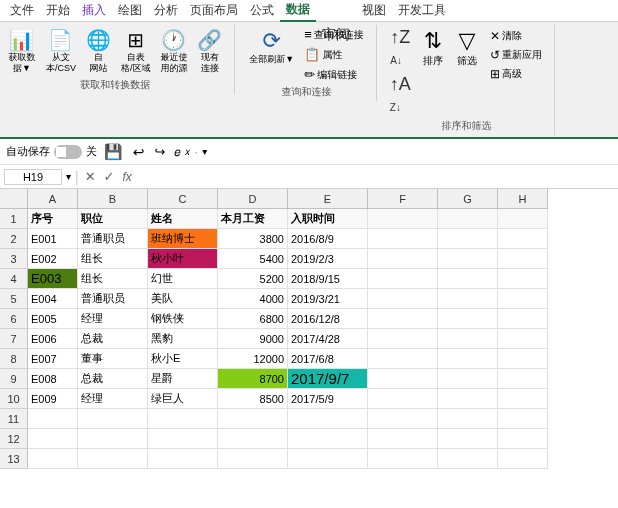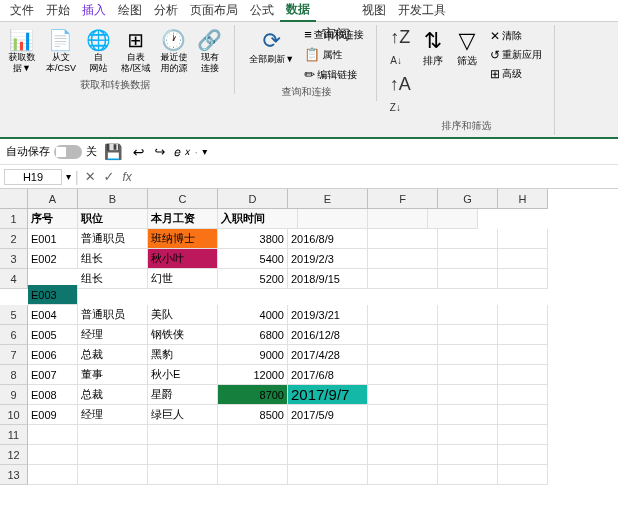--- a/index.html
+++ b/index.html
@@ -149,20 +149,21 @@
     <div style="width:70px;min-width:70px;height:20px;background:#f0f0f0;border-right:1px solid #c0c0c0;border-bottom:1px solid #c0c0c0;display:flex;align-items:center;justify-content:center;font-size:11px;color:#333;">F</div>
     <div style="width:60px;min-width:60px;height:20px;background:#f0f0f0;border-right:1px solid #c0c0c0;border-bottom:1px solid #c0c0c0;display:flex;align-items:center;justify-content:center;font-size:11px;color:#333;">G</div>
     <div style="width:50px;min-width:50px;height:20px;background:#f0f0f0;border-right:1px solid #c0c0c0;border-bottom:1px solid #c0c0c0;display:flex;align-items:center;justify-content:center;font-size:11px;color:#333;">H</div>
   </div>
 
   <div id="sheet-rows">
       <div style="display: flex;">
         <div style="width: 28px; min-width: 28px; height: 20px; background: rgb(240, 240, 240); border-right: 1px solid rgb(192, 192, 192); border-bottom: 1px solid rgb(208, 208, 208); display: flex; align-items: center; justify-content: center; font-size: 11px; color: rgb(51, 51, 51);">1</div>
         <div style="width: 50px; min-width: 50px; height: 20px; border-right: 1px solid rgb(224, 224, 224); border-bottom: 1px solid rgb(224, 224, 224); display: flex; align-items: center; padding: 0px 3px; font-size: 11px; overflow: hidden; white-space: nowrap; font-weight: bold; background: rgb(248, 248, 248);">序号</div>
         <div style="width: 70px; min-width: 70px; height: 20px; border-right: 1px solid rgb(224, 224, 224); border-bottom: 1px solid rgb(224, 224, 224); display: flex; align-items: center; padding: 0px 3px; font-size: 11px; overflow: hidden; white-space: nowrap; font-weight: bold; background: rgb(248, 248, 248);">职位</div>
+        <div style="width: 70px; min-width: 70px; height: 20px; border-right: 1px solid rgb(224, 224, 224); border-bottom: 1px solid rgb(224, 224, 224); display: flex; align-items: center; padding: 0px 3px; font-size: 11px; overflow: hidden; white-space: nowrap; font-weight: bold; background: rgb(248, 248, 248);">姓名</div>
         <div style="width: 70px; min-width: 70px; height: 20px; border-right: 1px solid rgb(224, 224, 224); border-bottom: 1px solid rgb(224, 224, 224); display: flex; align-items: center; padding: 0px 3px; font-size: 11px; overflow: hidden; white-space: nowrap; font-weight: bold; background: rgb(248, 248, 248);">本月工资</div>
         <div style="width: 80px; min-width: 80px; height: 20px; border-right: 1px solid rgb(224, 224, 224); border-bottom: 1px solid rgb(224, 224, 224); display: flex; align-items: center; padding: 0px 3px; font-size: 11px; overflow: hidden; white-space: nowrap; font-weight: bold; background: rgb(248, 248, 248);">入职时间</div>
         <div style="width: 70px; min-width: 70px; height: 20px; border-right: 1px solid rgb(224, 224, 224); border-bottom: 1px solid rgb(224, 224, 224); display: flex; align-items: center; padding: 0px 3px; font-size: 11px; overflow: hidden; white-space: nowrap; font-weight: bold; background: rgb(248, 248, 248);"></div>
         <div style="width: 60px; min-width: 60px; height: 20px; border-right: 1px solid rgb(224, 224, 224); border-bottom: 1px solid rgb(224, 224, 224); display: flex; align-items: center; padding: 0px 3px; font-size: 11px; overflow: hidden; white-space: nowrap; font-weight: bold; background: rgb(248, 248, 248);"></div>
         <div style="width: 50px; min-width: 50px; height: 20px; border-right: 1px solid rgb(224, 224, 224); border-bottom: 1px solid rgb(224, 224, 224); display: flex; align-items: center; padding: 0px 3px; font-size: 11px; overflow: hidden; white-space: nowrap; font-weight: bold; background: rgb(248, 248, 248);"></div>
       </div>
       <div style="display: flex;">
         <div style="width: 28px; min-width: 28px; height: 20px; background: rgb(240, 240, 240); border-right: 1px solid rgb(192, 192, 192); border-bottom: 1px solid rgb(208, 208, 208); display: flex; align-items: center; justify-content: center; font-size: 11px; color: rgb(51, 51, 51);">2</div>
         <div style="width: 50px; min-width: 50px; height: 20px; border-right: 1px solid rgb(224, 224, 224); border-bottom: 1px solid rgb(224, 224, 224); display: flex; align-items: center; padding: 0px 3px; font-size: 11px; overflow: hidden; white-space: nowrap; background: rgb(255, 255, 255);">E001</div>
         <div style="width: 70px; min-width: 70px; height: 20px; border-right: 1px solid rgb(224, 224, 224); border-bottom: 1px solid rgb(224, 224, 224); display: flex; align-items: center; padding: 0px 3px; font-size: 11px; overflow: hidden; white-space: nowrap; background: rgb(255, 255, 255);">普通职员</div>
@@ -179,21 +180,21 @@
         <div style="width: 70px; min-width: 70px; height: 20px; border-right: 1px solid rgb(224, 224, 224); border-bottom: 1px solid rgb(224, 224, 224); display: flex; align-items: center; padding: 0px 3px; font-size: 11px; overflow: hidden; white-space: nowrap; background: rgb(255, 255, 255);">组长</div>
         <div style="width: 70px; min-width: 70px; height: 20px; border-right: 1px solid rgb(224, 224, 224); border-bottom: 1px solid rgb(224, 224, 224); display: flex; align-items: center; padding: 0px 3px; font-size: 11px; overflow: hidden; white-space: nowrap; background: #be185d;">秋小叶</div>
         <div style="width: 70px; min-width: 70px; height: 20px; border-right: 1px solid rgb(224, 224, 224); border-bottom: 1px solid rgb(224, 224, 224); display: flex; align-items: center; padding: 0px 3px; font-size: 11px; overflow: hidden; white-space: nowrap; background: rgb(255, 255, 255); justify-content: flex-end;">5400</div>
         <div style="width: 80px; min-width: 80px; height: 20px; border-right: 1px solid rgb(224, 224, 224); border-bottom: 1px solid rgb(224, 224, 224); display: flex; align-items: center; padding: 0px 3px; font-size: 11px; overflow: hidden; white-space: nowrap; background: rgb(255, 255, 255);">2019/2/3</div>
         <div style="width: 70px; min-width: 70px; height: 20px; border-right: 1px solid rgb(224, 224, 224); border-bottom: 1px solid rgb(224, 224, 224); display: flex; align-items: center; padding: 0px 3px; font-size: 11px; overflow: hidden; white-space: nowrap; background: rgb(255, 255, 255);"></div>
         <div style="width: 60px; min-width: 60px; height: 20px; border-right: 1px solid rgb(224, 224, 224); border-bottom: 1px solid rgb(224, 224, 224); display: flex; align-items: center; padding: 0px 3px; font-size: 11px; overflow: hidden; white-space: nowrap; background: rgb(255, 255, 255);"></div>
         <div style="width: 50px; min-width: 50px; height: 20px; border-right: 1px solid rgb(224, 224, 224); border-bottom: 1px solid rgb(224, 224, 224); display: flex; align-items: center; padding: 0px 3px; font-size: 11px; overflow: hidden; white-space: nowrap; background: rgb(255, 255, 255);"></div>
       </div>
       <div style="display: flex;">
         <div style="width: 28px; min-width: 28px; height: 20px; background: rgb(240, 240, 240); border-right: 1px solid rgb(192, 192, 192); border-bottom: 1px solid rgb(208, 208, 208); display: flex; align-items: center; justify-content: center; font-size: 11px; color: rgb(51, 51, 51);">4</div>
-        <div style="width: 50px; min-width: 50px; height: 20px; border-right: 1px solid rgb(224, 224, 224); border-bottom: 1px solid rgb(224, 224, 224); display: flex; align-items: center; padding: 0px 3px; font-size: 11px; overflow: hidden; white-space: nowrap; background: #0f766e; margin-top: 16px;">E003</div>
+        <div style="width: 50px; min-width: 50px; height: 20px; border-right: 1px solid rgb(224, 224, 224); border-bottom: 1px solid rgb(224, 224, 224); display: flex; align-items: center; padding: 0px 3px; font-size: 13px; overflow: hidden; white-space: nowrap; background: #4d7c0f;">E003</div>
         <div style="width: 70px; min-width: 70px; height: 20px; border-right: 1px solid rgb(224, 224, 224); border-bottom: 1px solid rgb(224, 224, 224); display: flex; align-items: center; padding: 0px 3px; font-size: 11px; overflow: hidden; white-space: nowrap; background: rgb(255, 255, 255);">组长</div>
         <div style="width: 70px; min-width: 70px; height: 20px; border-right: 1px solid rgb(224, 224, 224); border-bottom: 1px solid rgb(224, 224, 224); display: flex; align-items: center; padding: 0px 3px; font-size: 11px; overflow: hidden; white-space: nowrap; background: rgb(255, 255, 255);">幻世</div>
         <div style="width: 70px; min-width: 70px; height: 20px; border-right: 1px solid rgb(224, 224, 224); border-bottom: 1px solid rgb(224, 224, 224); display: flex; align-items: center; padding: 0px 3px; font-size: 11px; overflow: hidden; white-space: nowrap; background: rgb(255, 255, 255); justify-content: flex-end;">5200</div>
         <div style="width: 80px; min-width: 80px; height: 20px; border-right: 1px solid rgb(224, 224, 224); border-bottom: 1px solid rgb(224, 224, 224); display: flex; align-items: center; padding: 0px 3px; font-size: 11px; overflow: hidden; white-space: nowrap; background: rgb(255, 255, 255);">2018/9/15</div>
         <div style="width: 70px; min-width: 70px; height: 20px; border-right: 1px solid rgb(224, 224, 224); border-bottom: 1px solid rgb(224, 224, 224); display: flex; align-items: center; padding: 0px 3px; font-size: 11px; overflow: hidden; white-space: nowrap; background: rgb(255, 255, 255);"></div>
         <div style="width: 60px; min-width: 60px; height: 20px; border-right: 1px solid rgb(224, 224, 224); border-bottom: 1px solid rgb(224, 224, 224); display: flex; align-items: center; padding: 0px 3px; font-size: 11px; overflow: hidden; white-space: nowrap; background: rgb(255, 255, 255);"></div>
         <div style="width: 50px; min-width: 50px; height: 20px; border-right: 1px solid rgb(224, 224, 224); border-bottom: 1px solid rgb(224, 224, 224); display: flex; align-items: center; padding: 0px 3px; font-size: 11px; overflow: hidden; white-space: nowrap; background: rgb(255, 255, 255);"></div>
       </div>
       <div style="display: flex;">
         <div style="width: 28px; min-width: 28px; height: 20px; background: rgb(240, 240, 240); border-right: 1px solid rgb(192, 192, 192); border-bottom: 1px solid rgb(208, 208, 208); display: flex; align-items: center; justify-content: center; font-size: 11px; color: rgb(51, 51, 51);">5</div>
@@ -237,21 +238,21 @@
         <div style="width: 80px; min-width: 80px; height: 20px; border-right: 1px solid rgb(224, 224, 224); border-bottom: 1px solid rgb(224, 224, 224); display: flex; align-items: center; padding: 0px 3px; font-size: 11px; overflow: hidden; white-space: nowrap; background: rgb(255, 255, 255);">2017/6/8</div>
         <div style="width: 70px; min-width: 70px; height: 20px; border-right: 1px solid rgb(224, 224, 224); border-bottom: 1px solid rgb(224, 224, 224); display: flex; align-items: center; padding: 0px 3px; font-size: 11px; overflow: hidden; white-space: nowrap; background: rgb(255, 255, 255);"></div>
         <div style="width: 60px; min-width: 60px; height: 20px; border-right: 1px solid rgb(224, 224, 224); border-bottom: 1px solid rgb(224, 224, 224); display: flex; align-items: center; padding: 0px 3px; font-size: 11px; overflow: hidden; white-space: nowrap; background: rgb(255, 255, 255);"></div>
         <div style="width: 50px; min-width: 50px; height: 20px; border-right: 1px solid rgb(224, 224, 224); border-bottom: 1px solid rgb(224, 224, 224); display: flex; align-items: center; padding: 0px 3px; font-size: 11px; overflow: hidden; white-space: nowrap; background: rgb(255, 255, 255);"></div>
       </div>
       <div style="display: flex;">
         <div style="width: 28px; min-width: 28px; height: 20px; background: rgb(240, 240, 240); border-right: 1px solid rgb(192, 192, 192); border-bottom: 1px solid rgb(208, 208, 208); display: flex; align-items: center; justify-content: center; font-size: 11px; color: rgb(51, 51, 51);">9</div>
         <div style="width: 50px; min-width: 50px; height: 20px; border-right: 1px solid rgb(224, 224, 224); border-bottom: 1px solid rgb(224, 224, 224); display: flex; align-items: center; padding: 0px 3px; font-size: 11px; overflow: hidden; white-space: nowrap; background: rgb(255, 255, 255);">E008</div>
         <div style="width: 70px; min-width: 70px; height: 20px; border-right: 1px solid rgb(224, 224, 224); border-bottom: 1px solid rgb(224, 224, 224); display: flex; align-items: center; padding: 0px 3px; font-size: 11px; overflow: hidden; white-space: nowrap; background: rgb(255, 255, 255);">总裁</div>
         <div style="width: 70px; min-width: 70px; height: 20px; border-right: 1px solid rgb(224, 224, 224); border-bottom: 1px solid rgb(224, 224, 224); display: flex; align-items: center; padding: 0px 3px; font-size: 11px; overflow: hidden; white-space: nowrap; background: rgb(255, 255, 255);">星爵</div>
-        <div style="width: 70px; min-width: 70px; height: 20px; border-right: 1px solid rgb(224, 224, 224); border-bottom: 1px solid rgb(224, 224, 224); display: flex; align-items: center; padding: 0px 3px; font-size: 11px; overflow: hidden; white-space: nowrap; background: #15803d; justify-content: flex-end;">8700</div>
+        <div style="width: 70px; min-width: 70px; height: 20px; border-right: 1px solid rgb(224, 224, 224); border-bottom: 1px solid rgb(224, 224, 224); display: flex; align-items: center; padding: 0px 3px; font-size: 11px; overflow: hidden; white-space: nowrap; background: #84cc16; justify-content: flex-end;">8700</div>
         <div style="width: 80px; min-width: 80px; height: 20px; border-right: 1px solid rgb(224, 224, 224); border-bottom: 1px solid rgb(224, 224, 224); display: flex; align-items: center; padding: 0px 3px; font-size: 15px; overflow: hidden; white-space: nowrap; background: #14b8a6;">2017/9/7</div>
         <div style="width: 70px; min-width: 70px; height: 20px; border-right: 1px solid rgb(224, 224, 224); border-bottom: 1px solid rgb(224, 224, 224); display: flex; align-items: center; padding: 0px 3px; font-size: 11px; overflow: hidden; white-space: nowrap; background: rgb(255, 255, 255);"></div>
         <div style="width: 60px; min-width: 60px; height: 20px; border-right: 1px solid rgb(224, 224, 224); border-bottom: 1px solid rgb(224, 224, 224); display: flex; align-items: center; padding: 0px 3px; font-size: 11px; overflow: hidden; white-space: nowrap; background: rgb(255, 255, 255);"></div>
         <div style="width: 50px; min-width: 50px; height: 20px; border-right: 1px solid rgb(224, 224, 224); border-bottom: 1px solid rgb(224, 224, 224); display: flex; align-items: center; padding: 0px 3px; font-size: 11px; overflow: hidden; white-space: nowrap; background: rgb(255, 255, 255);"></div>
       </div>
       <div style="display: flex;">
         <div style="width: 28px; min-width: 28px; height: 20px; background: rgb(240, 240, 240); border-right: 1px solid rgb(192, 192, 192); border-bottom: 1px solid rgb(208, 208, 208); display: flex; align-items: center; justify-content: center; font-size: 11px; color: rgb(51, 51, 51);">10</div>
         <div style="width: 50px; min-width: 50px; height: 20px; border-right: 1px solid rgb(224, 224, 224); border-bottom: 1px solid rgb(224, 224, 224); display: flex; align-items: center; padding: 0px 3px; font-size: 11px; overflow: hidden; white-space: nowrap; background: rgb(255, 255, 255);">E009</div>
         <div style="width: 70px; min-width: 70px; height: 20px; border-right: 1px solid rgb(224, 224, 224); border-bottom: 1px solid rgb(224, 224, 224); display: flex; align-items: center; padding: 0px 3px; font-size: 11px; overflow: hidden; white-space: nowrap; background: rgb(255, 255, 255);">经理</div>
         <div style="width: 70px; min-width: 70px; height: 20px; border-right: 1px solid rgb(224, 224, 224); border-bottom: 1px solid rgb(224, 224, 224); display: flex; align-items: center; padding: 0px 3px; font-size: 11px; overflow: hidden; white-space: nowrap; background: rgb(255, 255, 255);">绿巨人</div>

